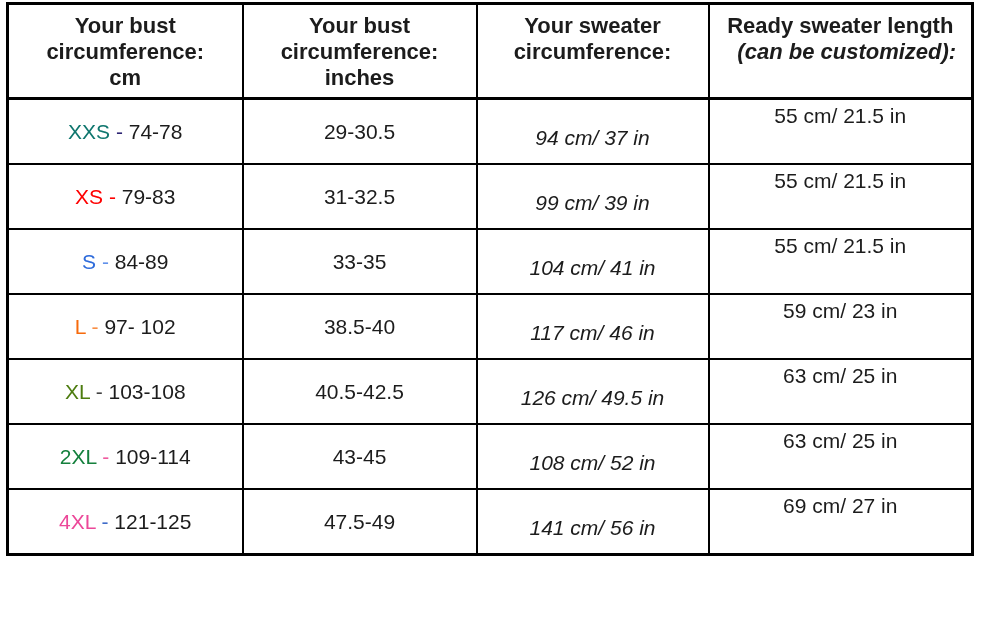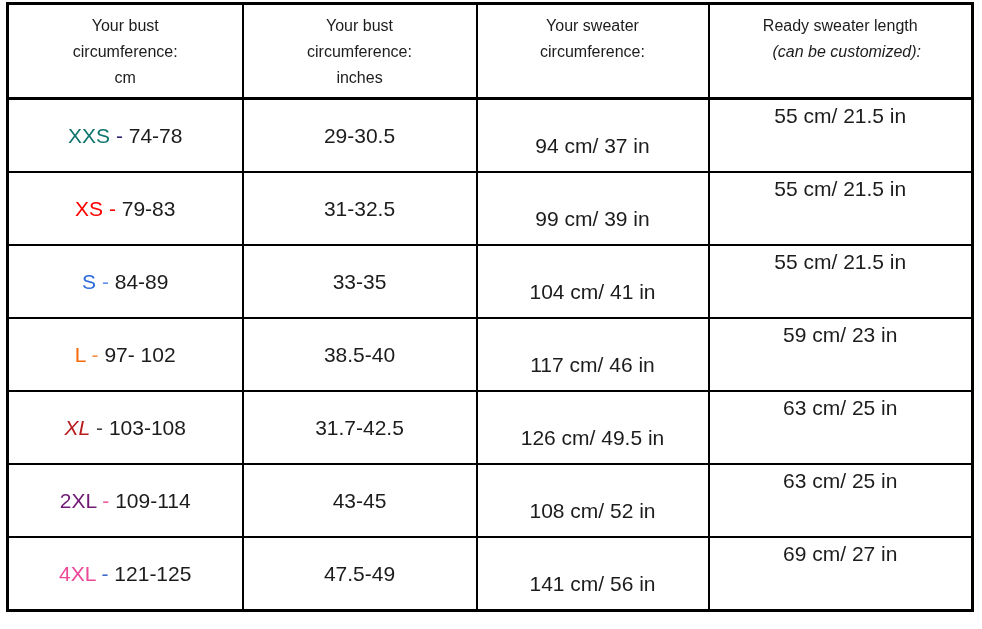--- a/index.html
+++ b/index.html
@@ -27,34 +27,35 @@
   .size-table td {
     border: 2px solid #000000;
     text-align: center;
     overflow: hidden;
   }
   .size-table thead th {
     border-bottom-width: 3px;
     height: 83px;
     vertical-align: top;
     padding-top: 8px;
-    font-weight: 400;
-    font-size: 16px;
+    font-weight: 700;
+    font-size: 22px;
     line-height: 26px;
   }
   .size-table tbody td {
     height: 48px;
     font-size: 21px;
   }
   td.c1, td.c2 {
     vertical-align: middle;
   }
   td.c3 {
     vertical-align: middle;
-    padding-top: 22px;
+    padding-top: 14px;
+    font-style: italic;
   }
   td.c4 {
     vertical-align: top;
     padding-top: 4px;
   }
   .italic {
     font-style: italic;
     padding-left: 13px;
   }
   .sz, .dash {
@@ -113,27 +114,27 @@
           <td class="c3">104 cm/ 41 in</td>
           <td class="c4">55 cm/ 21.5 in</td>
         </tr>
         <tr>
           <td class="c1"><span class="sz" style="color: rgb(246, 106, 12);">L</span><span class="dash" style="color: rgb(249, 142, 68);"> - </span><span>97- 102</span></td>
           <td class="c2">38.5-40</td>
           <td class="c3">117 cm/ 46 in</td>
           <td class="c4">59 cm/ 23 in</td>
         </tr>
         <tr>
-          <td class="c1"><span class="sz" style="color: #b91c1c; font-style: italic;">XL</span><span class="dash" style="color: rgb(65, 65, 65);"> - </span><span>103-108</span></td>
-          <td class="c2">31.7-42.5</td>
+          <td class="c1"><span class="sz" style="color: #4d7c0f;">XL</span><span class="dash" style="color: rgb(65, 65, 65);"> - </span><span>103-108</span></td>
+          <td class="c2">40.5-42.5</td>
           <td class="c3">126 cm/ 49.5 in</td>
           <td class="c4">63 cm/ 25 in</td>
         </tr>
         <tr>
-          <td class="c1"><span class="sz" style="color: #701a75; margin-top: 12px;">2XL</span><span class="dash" style="color: rgb(239, 90, 158);"> - </span><span>109-114</span></td>
+          <td class="c1"><span class="sz" style="color: #15803d; margin-top: 12px;">2XL</span><span class="dash" style="color: rgb(239, 90, 158);"> - </span><span>109-114</span></td>
           <td class="c2">43-45</td>
           <td class="c3">108 cm/ 52 in</td>
           <td class="c4">63 cm/ 25 in</td>
         </tr>
         <tr>
           <td class="c1"><span class="sz" style="color: #ec4899;">4XL</span><span class="dash" style="color: rgb(63, 107, 201);"> - </span><span>121-125</span></td>
           <td class="c2">47.5-49</td>
           <td class="c3">141 cm/ 56 in</td>
           <td class="c4">69 cm/ 27 in</td>
         </tr>

